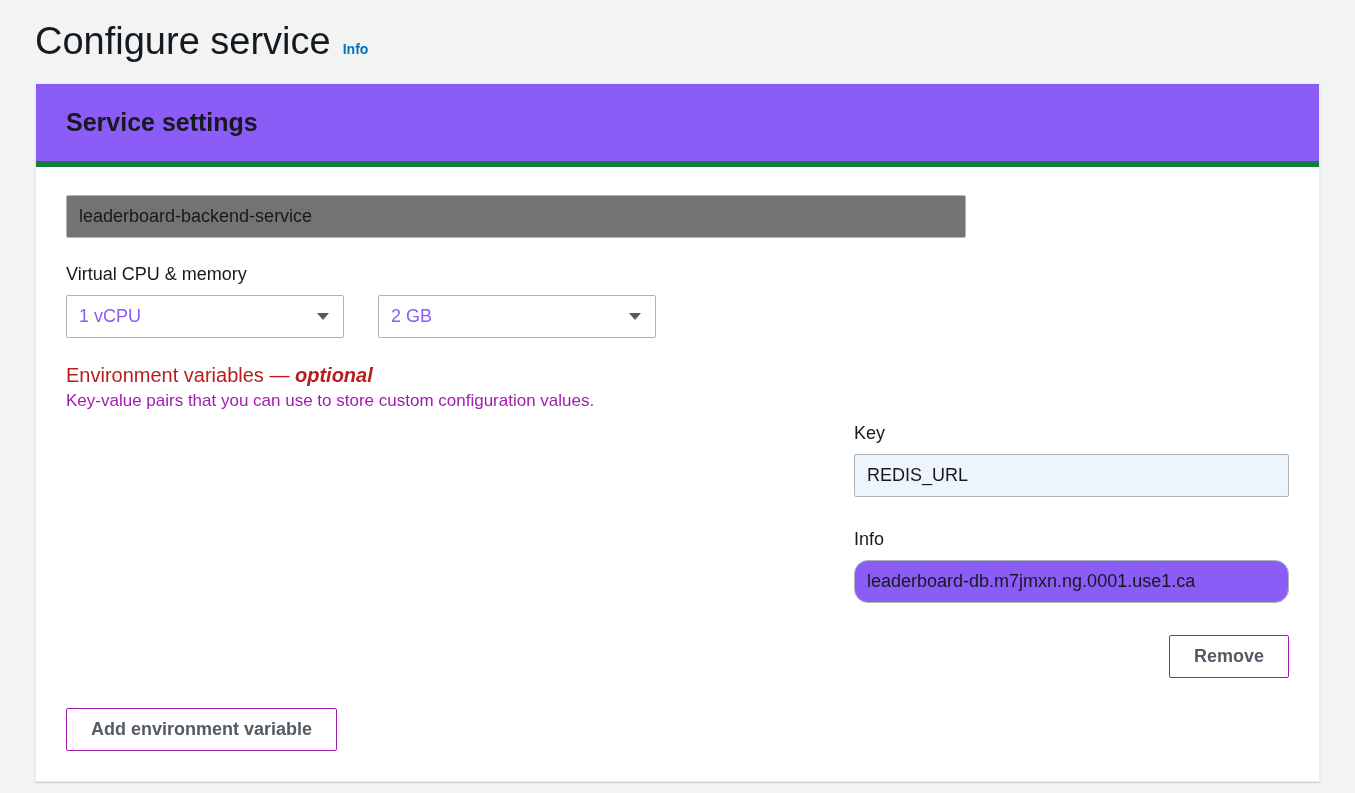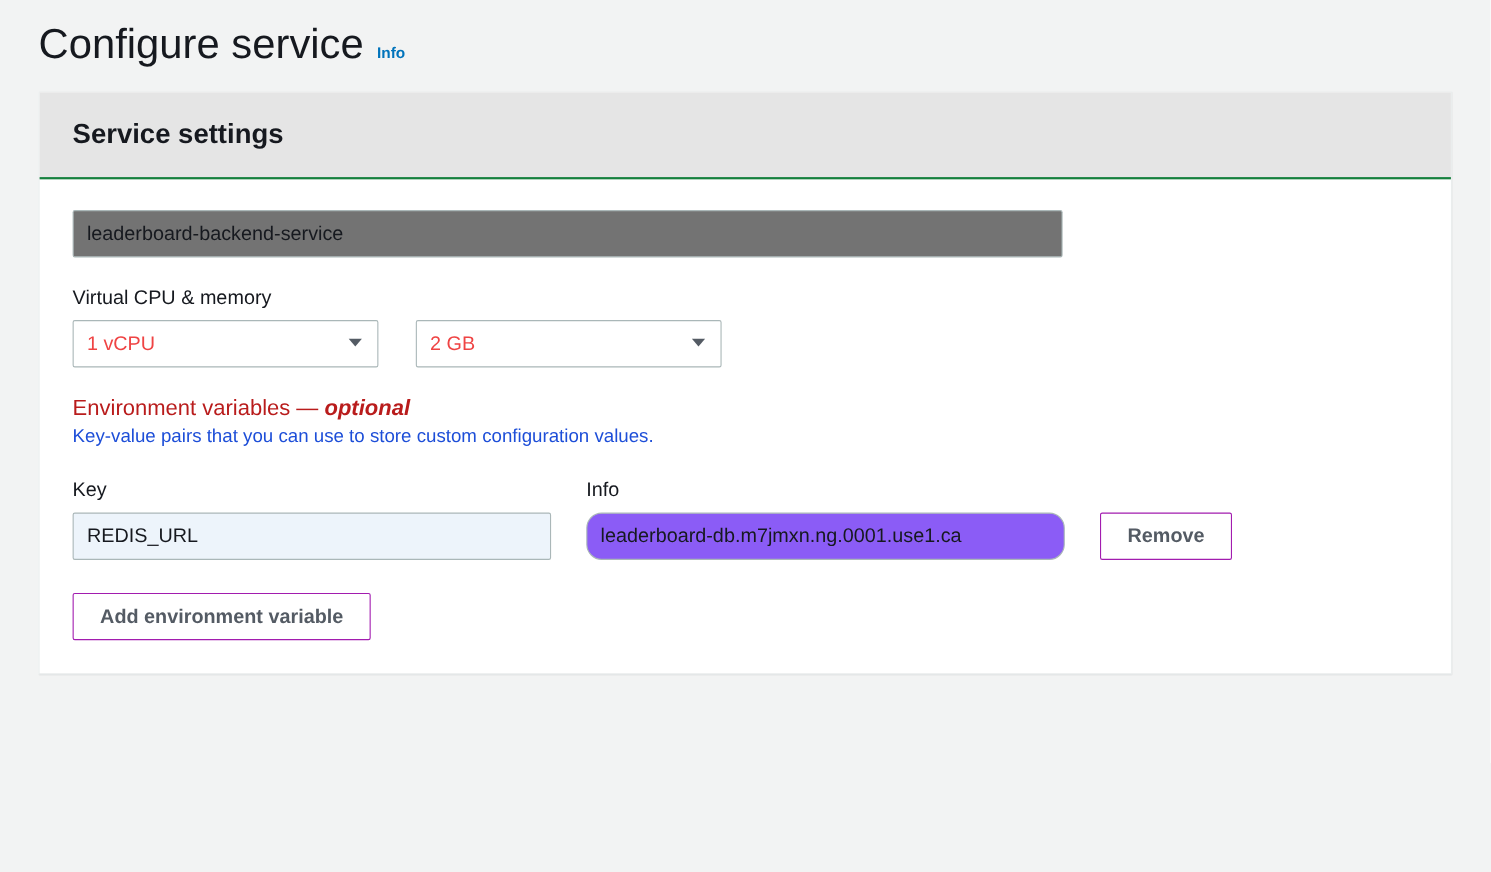--- a/index.html
+++ b/index.html
@@ -38,22 +38,22 @@
     
     .panel {
       background-color: #fff;
       border: 1px solid #eaeded;
       box-shadow: 0 1px 1px 0 rgba(0,28,36,0.15);
       margin-bottom: 20px;
     }
     
     .panel-header {
       padding: 24px 30px;
-      border-bottom: 2px solid #15803d;
-      background-color: #e5e5e5;
+      border-bottom: 6px solid #15803d;
+      background-color: #8b5cf6;
     }
     
     .panel-title {
       font-size: 25px;
       font-weight: 700;
       color: #16191f;
     }
     
     .panel-body {
       padding: 28px 30px 30px 30px;
@@ -66,23 +66,23 @@
     .form-label {
       font-size: 18px;
       font-weight: 400;
       color: #16191f;
       display: block;
       margin-bottom: 10px;
     }
     
     .form-description {
       font-size: 17px;
-      color: #1d4ed8;
+      color: #a21caf;
       margin-top: 4px;
-      margin-bottom: 28px;
+      margin-bottom: 12px;
     }
     
     .text-input {
       width: 100%;
       max-width: 900px;
       padding: 10px 12px;
       font-size: 18px;
       border: 1px solid #aab7b8;
       border-radius: 2px;
       background-color: #737373;
@@ -100,21 +100,21 @@
       width: 278px;
     }
     
     .select-input {
       width: 100%;
       padding: 10px 40px 10px 12px;
       font-size: 18px;
       border: 1px solid #aab7b8;
       border-radius: 2px;
       background-color: #fff;
-      color: #ef4444;
+      color: #8b5cf6;
       cursor: pointer;
       appearance: none;
       outline: none;
     }
     
     .select-caret {
       position: absolute;
       right: 14px;
       top: 50%;
       transform: translateY(-50%);
@@ -129,20 +129,21 @@
     
     .optional {
       font-style: italic;
       font-weight: 700;
     }
     
     .env-row {
       display: flex;
       gap: 32px;
       align-items: flex-end;
+      flex-direction: column;
     }
     
     .env-col {
       display: flex;
       flex-direction: column;
     }
     
     .env-col-key {
       width: 435px;
     }

